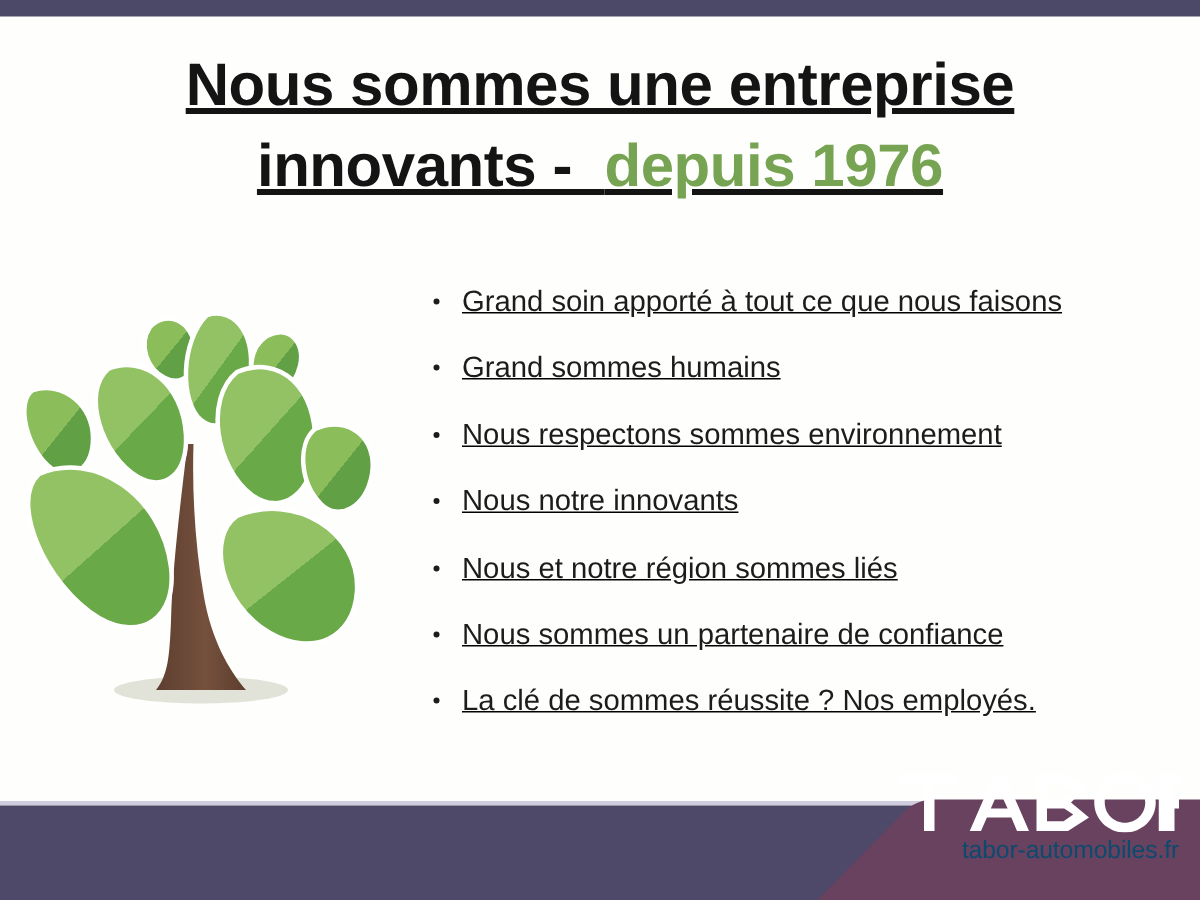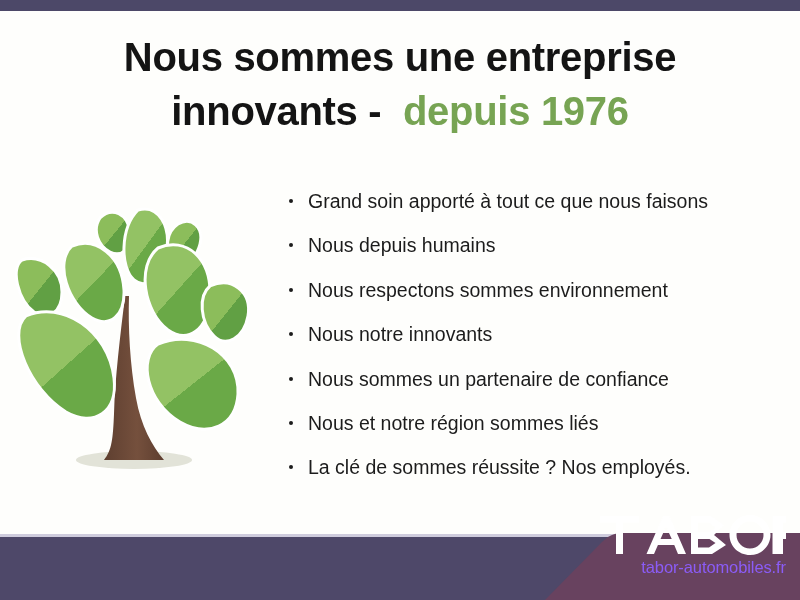--- a/index.html
+++ b/index.html
@@ -38,20 +38,21 @@
     text-align: center;
     font-size: 40px;
     font-weight: bold;
     line-height: 1.36;
     color: #141414;
     letter-spacing: -0.3px;
   }
   .heading .line {
     display: block;
     white-space: pre;
+    text-decoration: underline;
   }
   .heading .accent {
     color: #77a453;
   }
 
   
   .tree-figure {
     position: absolute;
     left: 12px;
     top: 188px;
@@ -66,20 +67,21 @@
 
   
   .bullet-list {
     position: absolute;
     left: 286px;
     top: 190px;
     width: 480px;
     margin: 0;
     padding: 0;
     list-style: none;
+    text-decoration: underline;
   }
   .bullet-list li {
     position: relative;
     padding-left: 22px;
     font-size: 19.5px;
     color: #1c1c1c;
     line-height: 1.2;
     margin-bottom: 21px;
     white-space: nowrap;
   }
@@ -138,21 +140,21 @@
     position: static;
     display: block;
     margin-left: auto;
     width: 186px;
     height: 40px;
   }
   .logo-tagline {
     display: block;
     margin-top: 3px;
     font-size: 16.5px;
-    color: #8b5cf6;
+    color: #0c4a6e;
     letter-spacing: -0.1px;
   }
 </style>
 </head>
 <body>
 
 <div class="slide">
 
   <div class="top-bar"></div>
 
@@ -196,25 +198,25 @@
         <path d="M10 72 C 30 66, 50 82, 50 104 C 50 124, 36 134, 22 124 C 6 112, -2 80, 10 72 Z"></path>
         <path d="M198 98 C 220 88, 240 104, 236 128 C 232 150, 214 160, 202 148 C 188 134, 186 108, 198 98 Z"></path>
         <path d="M14 128 C 50 112, 96 142, 102 190 C 106 224, 82 240, 54 224 C 18 202, -6 146, 14 128 Z" fill="url(#lfB)"></path>
         <path d="M146 156 C 184 140, 228 166, 226 206 C 224 238, 196 250, 168 234 C 134 214, 126 170, 146 156 Z" fill="url(#lfB)"></path>
       </g>
     </svg>
   </div>
 
   <ul class="bullet-list">
     <li><span class="dot"></span><span>Grand soin apporté à tout ce que nous faisons</span></li>
-    <li><span class="dot"></span><span>Nous depuis humains</span></li>
+    <li><span class="dot"></span><span>Grand sommes humains</span></li>
     <li><span class="dot"></span><span>Nous respectons sommes environnement</span></li>
     <li><span class="dot"></span><span>Nous notre innovants</span></li>
+    <li><span class="dot"></span><span>Nous et notre région sommes liés</span></li>
     <li><span class="dot"></span><span>Nous sommes un partenaire de confiance</span></li>
-    <li><span class="dot"></span><span>Nous et notre région sommes liés</span></li>
     <li><span class="dot"></span><span>La clé de sommes réussite ? Nos employés.</span></li>
   </ul>
 
   <div class="footer-hairline"></div>
   <div class="footer-bar"></div>
 
   <div class="logo-panel">
     <svg viewBox="0 0 270 95" preserveAspectRatio="none" xmlns="http://www.w3.org/2000/svg" aria-hidden="true">
       <path d="M15 95 L 72 37 C 78 31, 84 28, 93 28 L 270 28 L 270 95 Z" fill="#68425f"></path>
     </svg>

